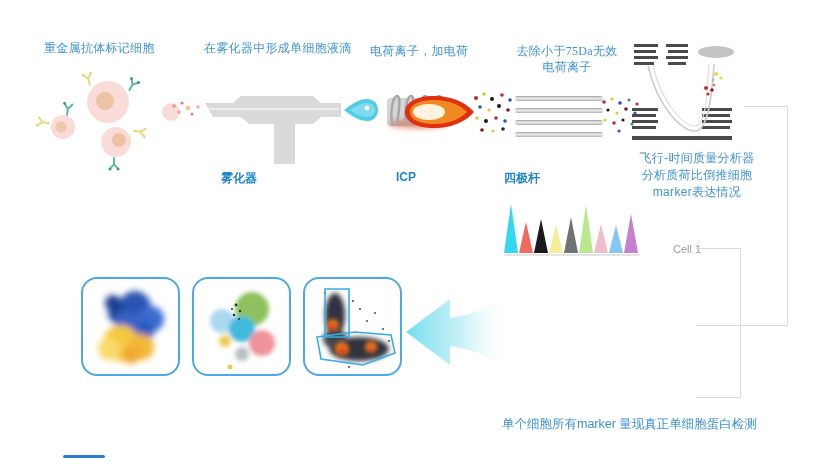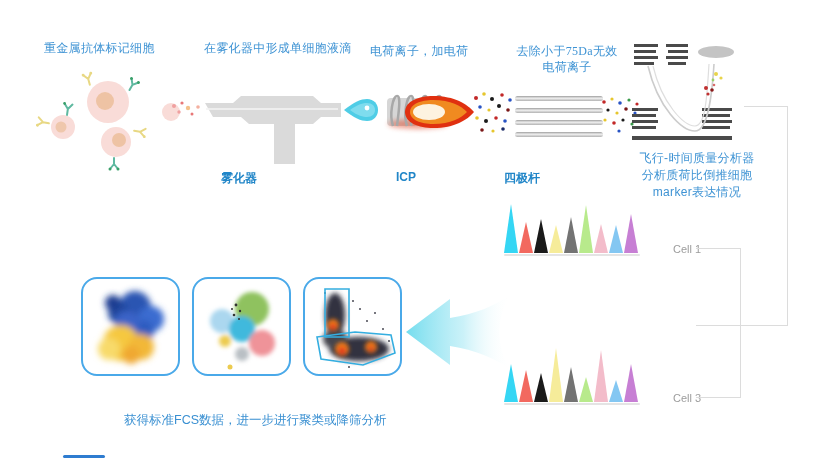--- a/index.html
+++ b/index.html
@@ -208,35 +208,20 @@
         <div class="peak" style="border-bottom: 28px solid rgb(246, 236, 154);"></div>
         <div class="peak" style="border-bottom: 36px solid rgb(115, 115, 115);"></div>
         <div class="peak" style="border-bottom: 48px solid rgb(184, 234, 140);"></div>
         <div class="peak" style="border-bottom: 29px solid rgb(243, 188, 202);"></div>
         <div class="peak" style="border-bottom: 28px solid rgb(132, 199, 242);"></div>
         <div class="peak" style="border-bottom: 39px solid rgb(199, 127, 212);"></div>
       </div>
     <div class="baseline"></div>
     <div class="cell-label">Cell 1</div>
   </div>
-  <div class="hist-row" style="left:504px;top:346px;">
-    <div class="peaks">
-        <div class="peak" style="border-bottom: 38px solid rgb(53, 214, 244);"></div>
-        <div class="peak" style="border-bottom: 32px solid rgb(242, 105, 95);"></div>
-        <div class="peak" style="border-bottom: 29px solid rgb(26, 26, 26);"></div>
-        <div class="peak" style="border-bottom: 54px solid rgb(246, 236, 154);"></div>
-        <div class="peak" style="border-bottom: 35px solid rgb(115, 115, 115);"></div>
-        <div class="peak" style="border-bottom: 25px solid rgb(184, 234, 140);"></div>
-        <div class="peak" style="border-bottom: 52px solid rgb(243, 188, 202);"></div>
-        <div class="peak" style="border-bottom: 22px solid rgb(132, 199, 242);"></div>
-        <div class="peak" style="border-bottom: 38px solid rgb(199, 127, 212);"></div>
-      </div>
-    <div class="baseline"></div>
-    <div class="cell-label">Cell 3</div>
-  </div>
 
   <div class="hline" style="left:696px;top:248px;width:44px;"></div>
   <div class="hline" style="left:696px;top:325px;width:91px;"></div>
   <div class="hline" style="left:696px;top:397px;width:44px;"></div>
   <div class="vline" style="left:740px;top:248px;height:150px;"></div>
   <div class="vline" style="left:787px;top:106px;height:220px;"></div>
   <div class="hline" style="left:744px;top:106px;width:43px;"></div>
 
   <div class="plotbox" style="left:81px;">
     <svg width="95" height="95" viewBox="0 0 95 95" style="left:0;top:0;">
@@ -325,17 +310,17 @@
     <defs>
       <linearGradient id="arrowGrad" x1="0" y1="0" x2="1" y2="0">
         <stop offset="0" stop-color="#6cdbed" stop-opacity="0.95"></stop>
         <stop offset="0.55" stop-color="#aeeaf5" stop-opacity="0.65"></stop>
         <stop offset="1" stop-color="#ffffff" stop-opacity="0"></stop>
       </linearGradient>
     </defs>
     <path d="M8,39 L52,6 V25 C78,21 96,13 112,2 C98,24 98,54 112,76 C96,65 78,57 52,53 V72 Z" fill="url(#arrowGrad)"></path>
   </svg>
 
-  <div class="cap" style="left:124px;top:412px;">获得标准FCS数据，进一步进行聚类或降筛分析</div>
+  <div class="cap" style="left:502px;top:416px;">单个细胞所有marker 量现真正单细胞蛋白检测</div>
 
   <div class="footer-line"></div>
 
 </div>
 
 </body></html>

